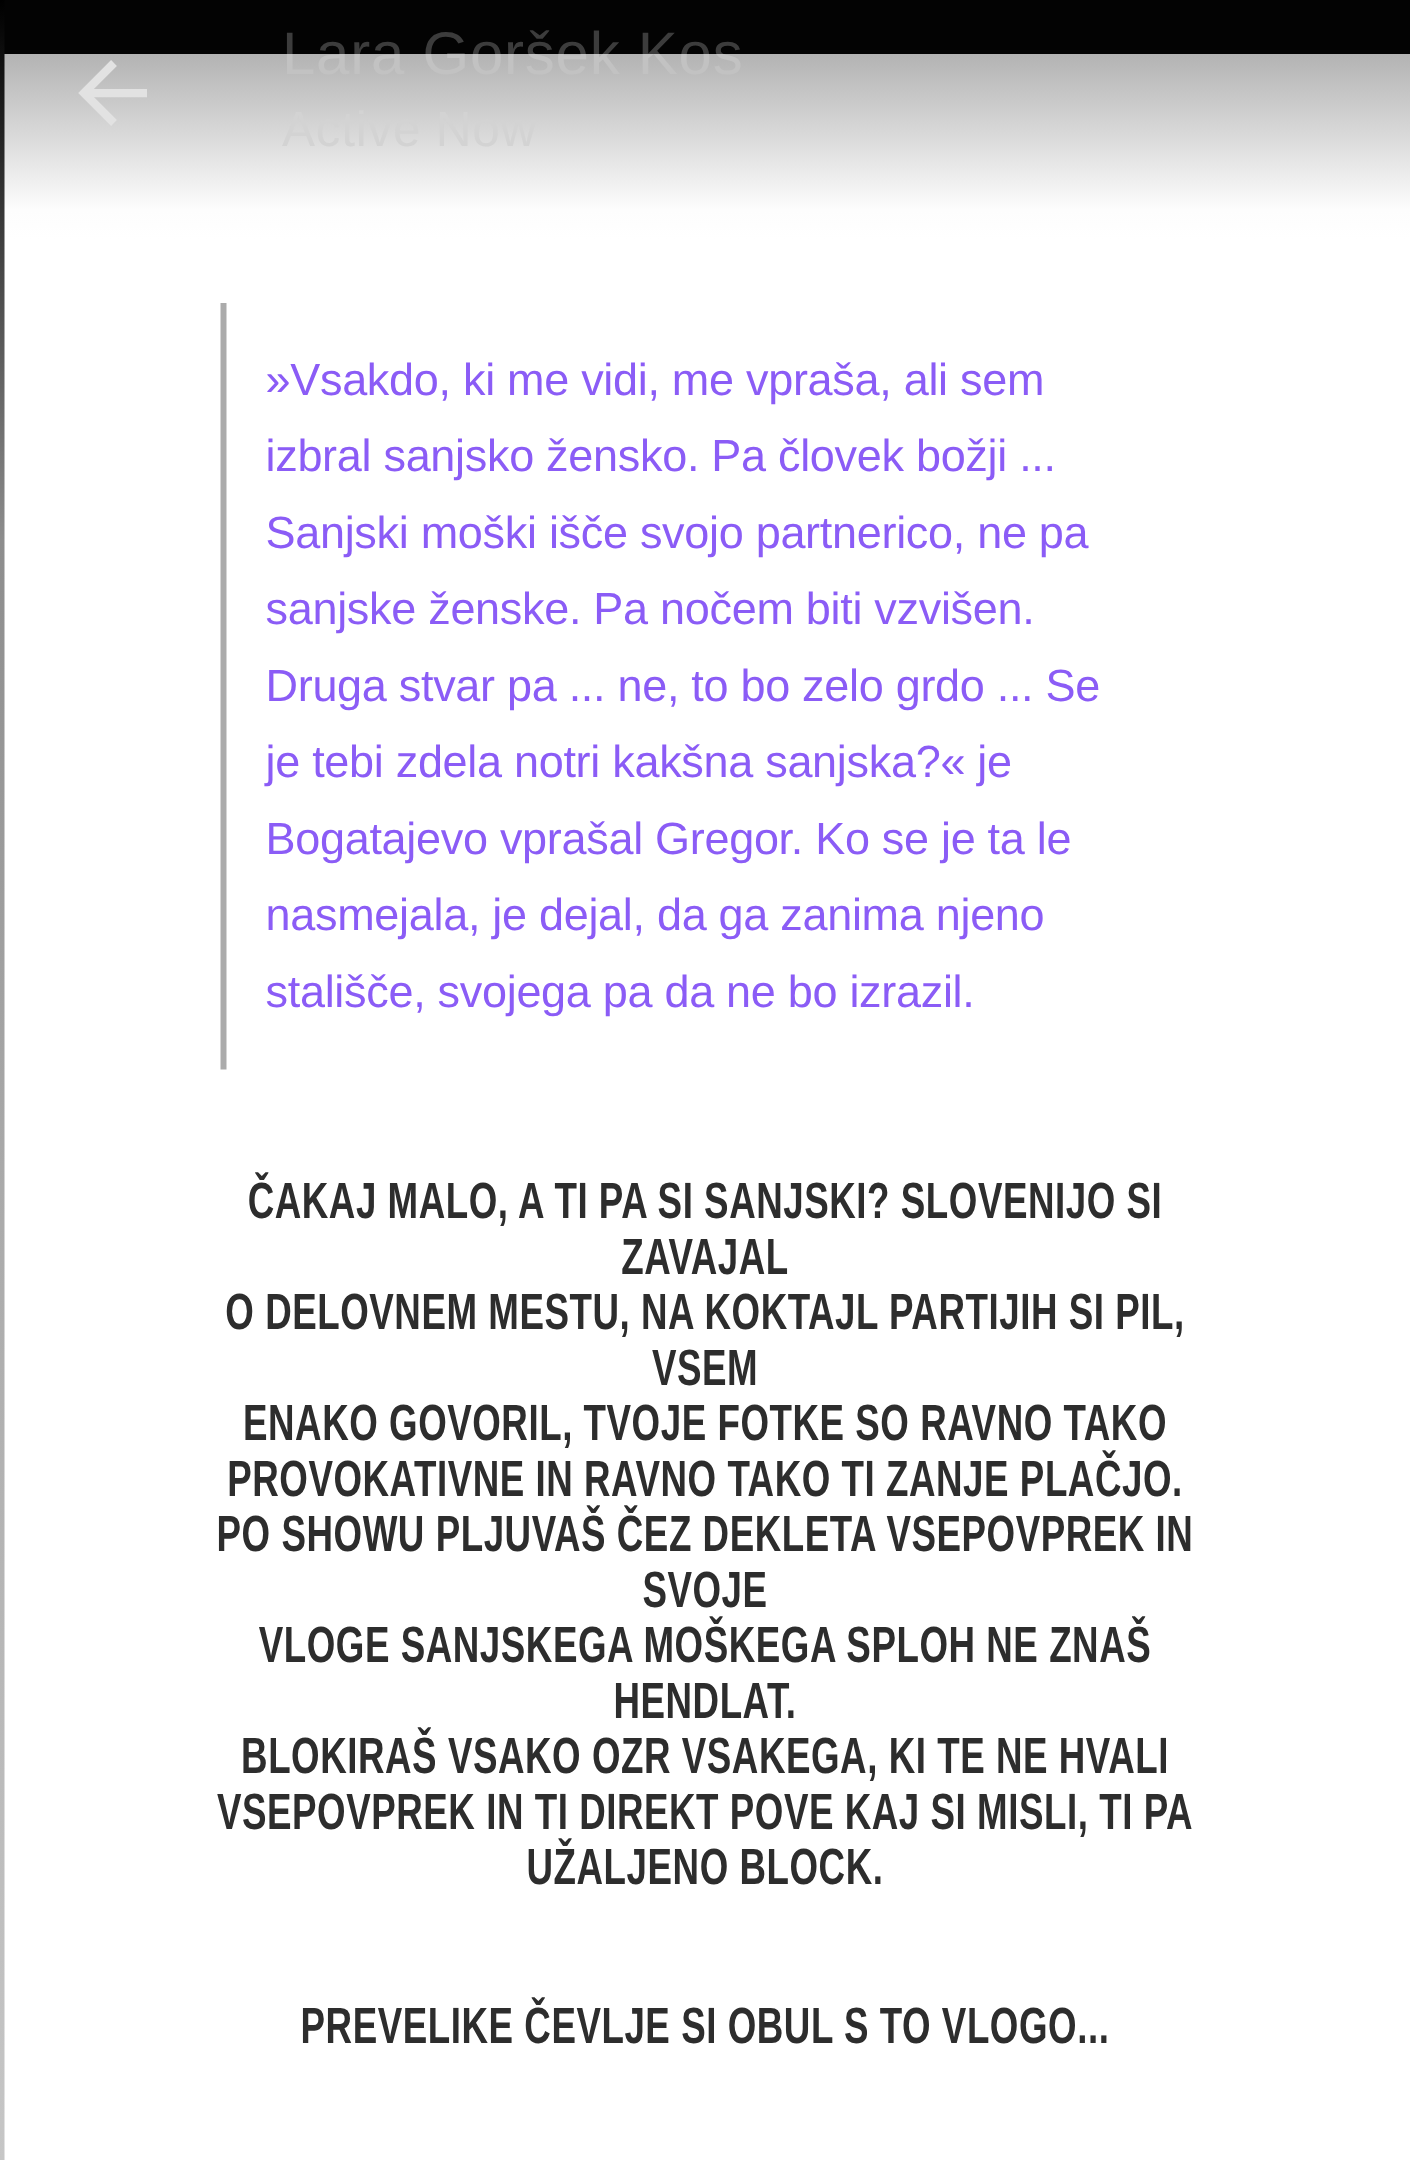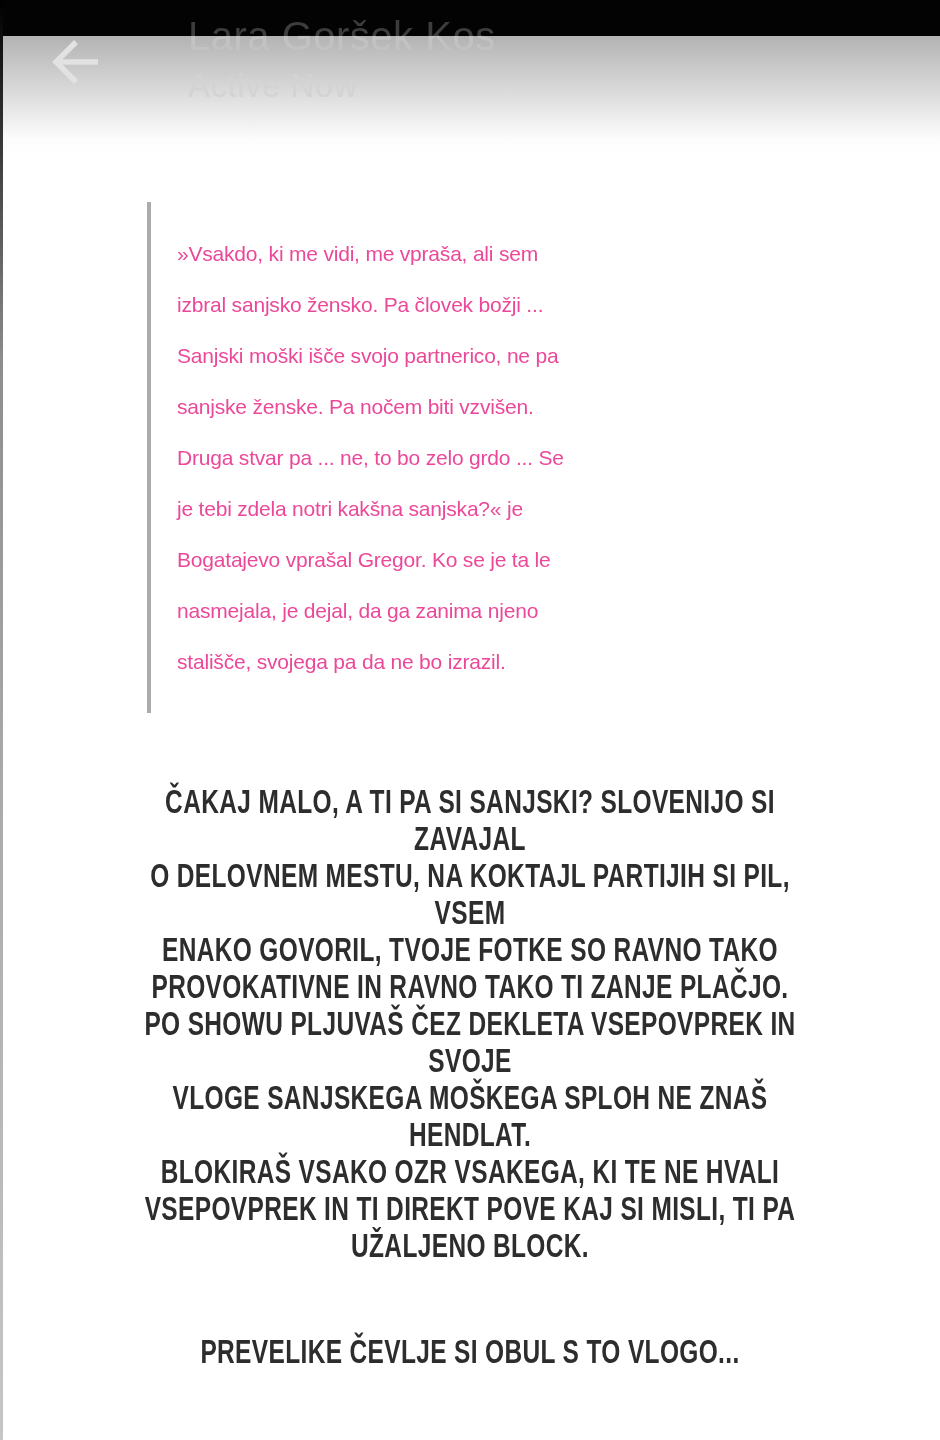--- a/index.html
+++ b/index.html
@@ -50,21 +50,21 @@
     letter-spacing: 0.5px; white-space: nowrap;
   }
 
   
   .quote-rule {
     position: absolute; left: 147px; top: 202px; width: 4px; height: 511px;
     background: #ababab;
   }
   .quote-text {
     position: absolute; left: 177px; top: 228px; width: 680px;
-    font-size: 21px; line-height: 51px; color: #ec4899;
+    font-size: 30px; line-height: 51px; color: #8b5cf6;
     white-space: pre-line; letter-spacing: -0.2px;
   }
 
   
   .caps-block {
     position: absolute; left: 0; top: 746px; width: 940px;
     transform: scaleX(0.72); transform-origin: 50% 0;
     text-align: center; color: #2d2d2d;
     font-weight: bold; font-size: 34px; line-height: 37px;
     white-space: pre-line; letter-spacing: 0.5px;

